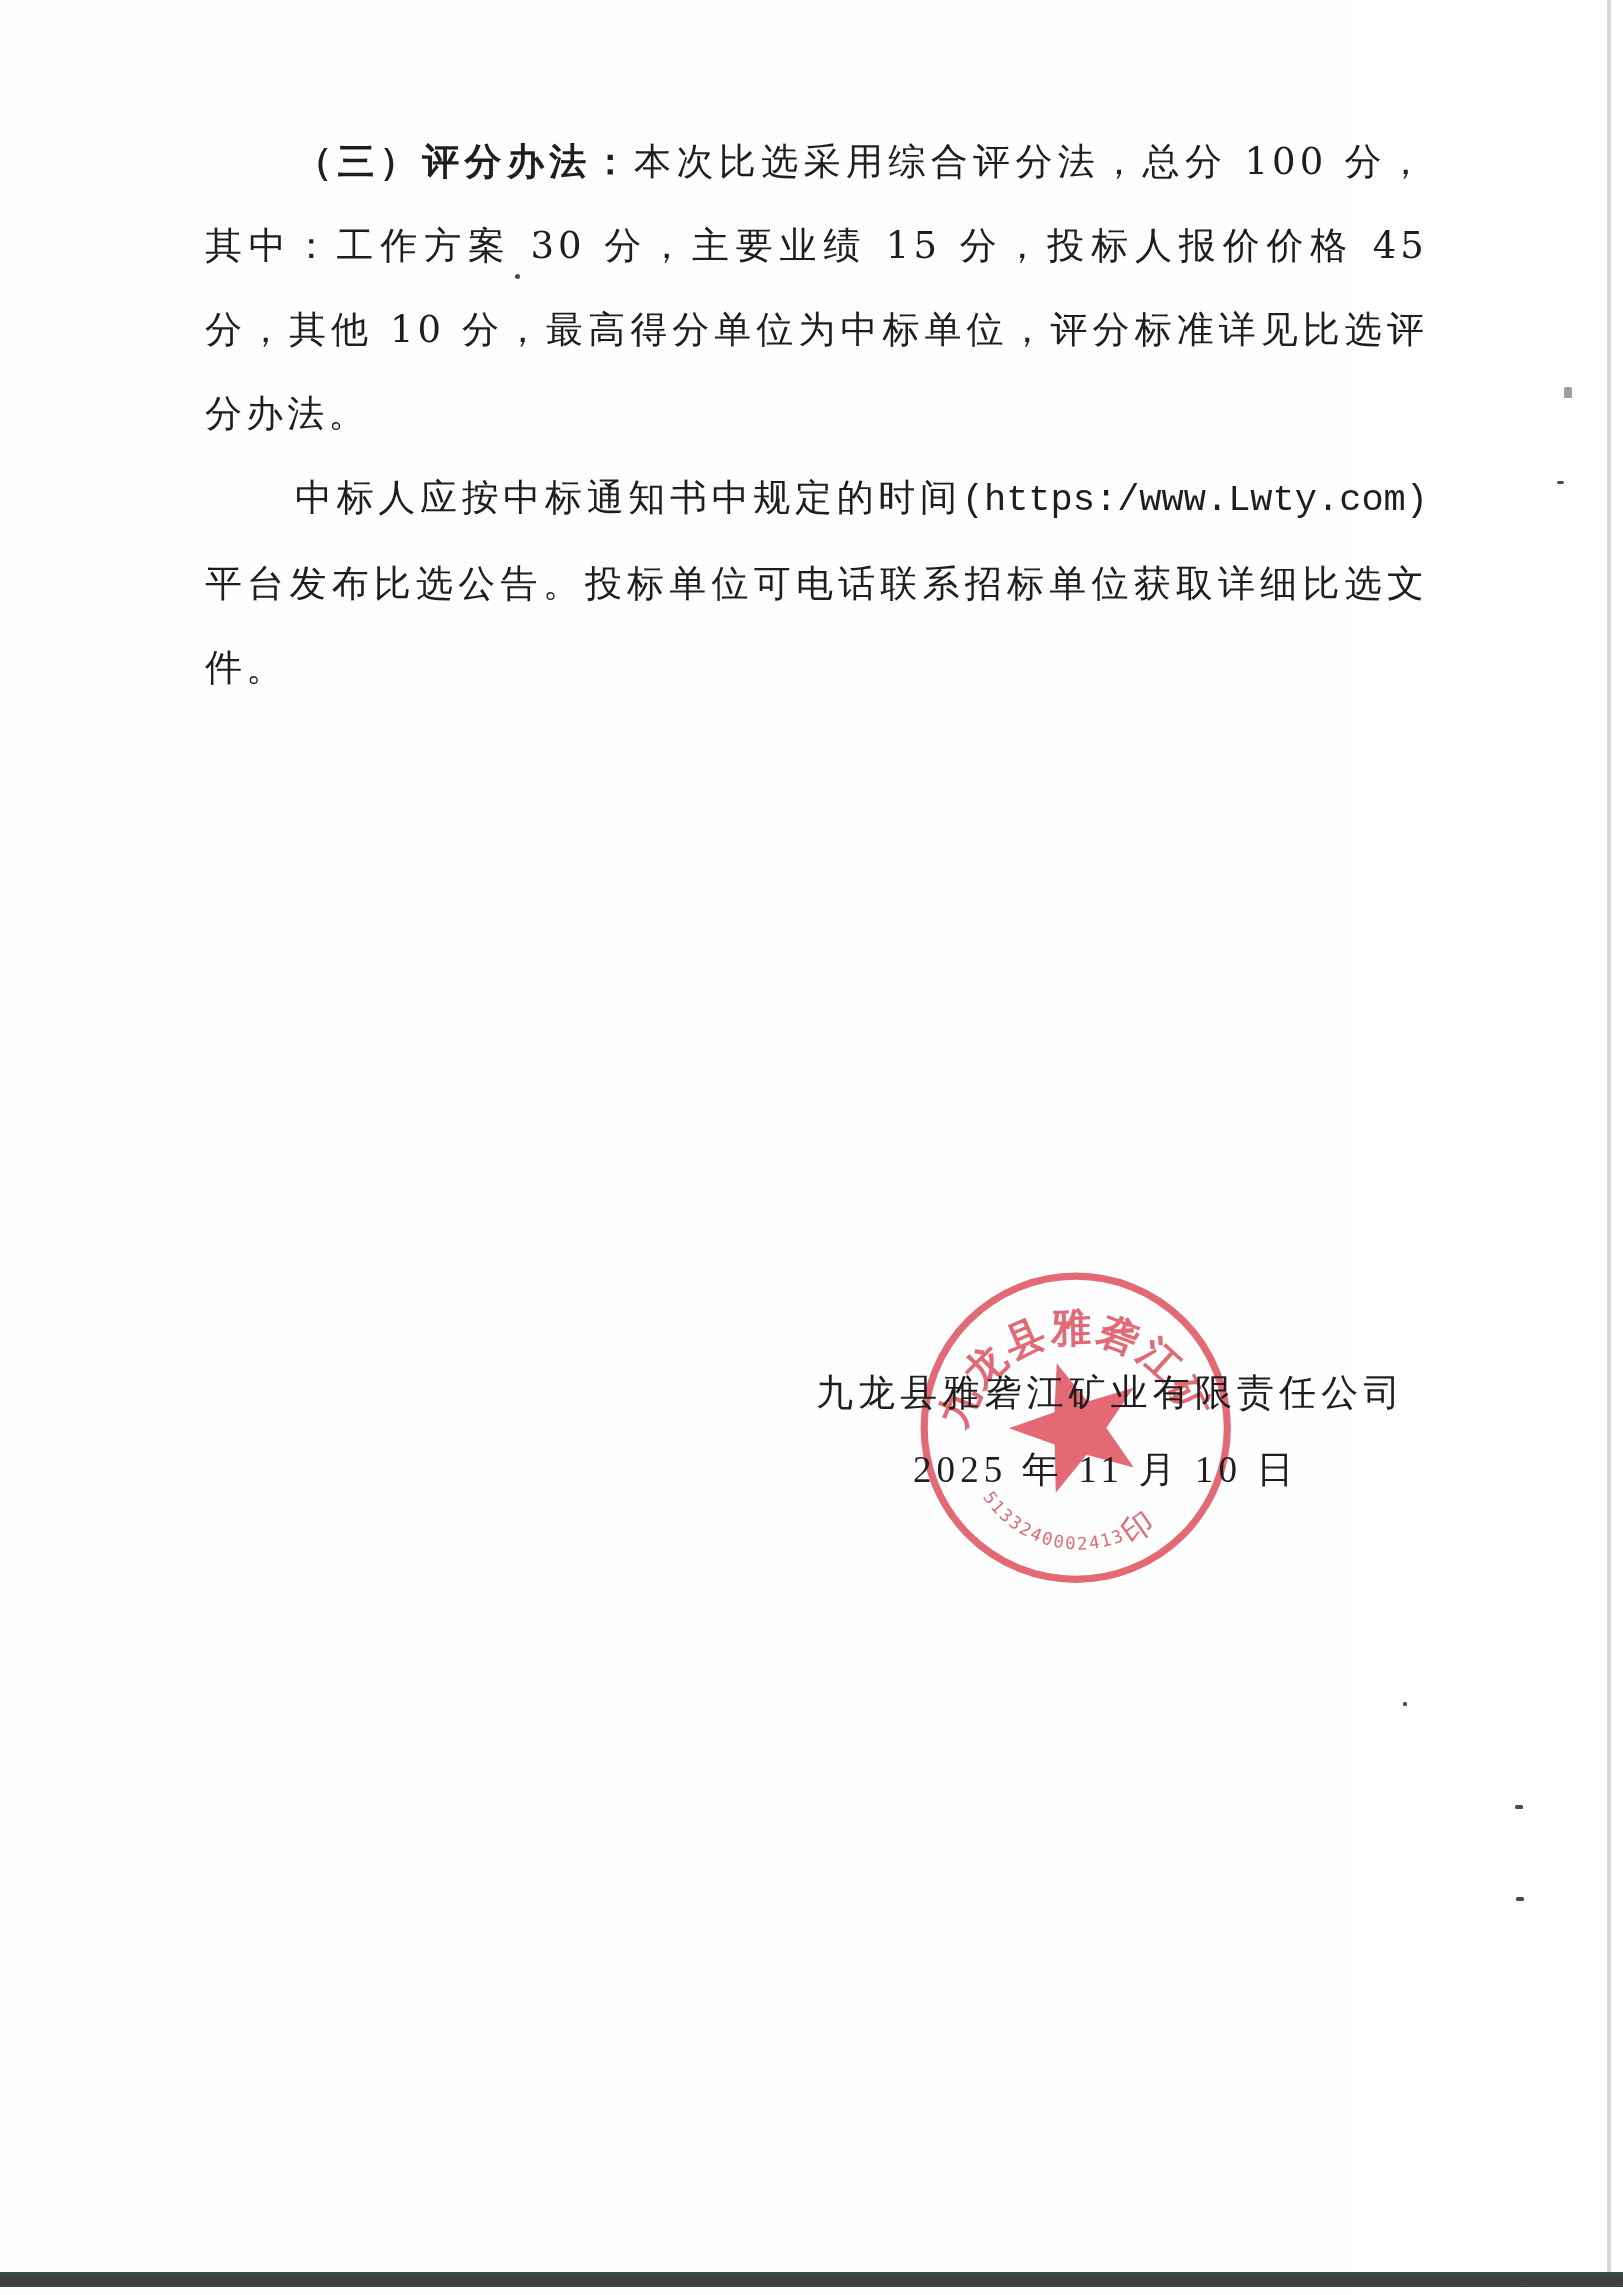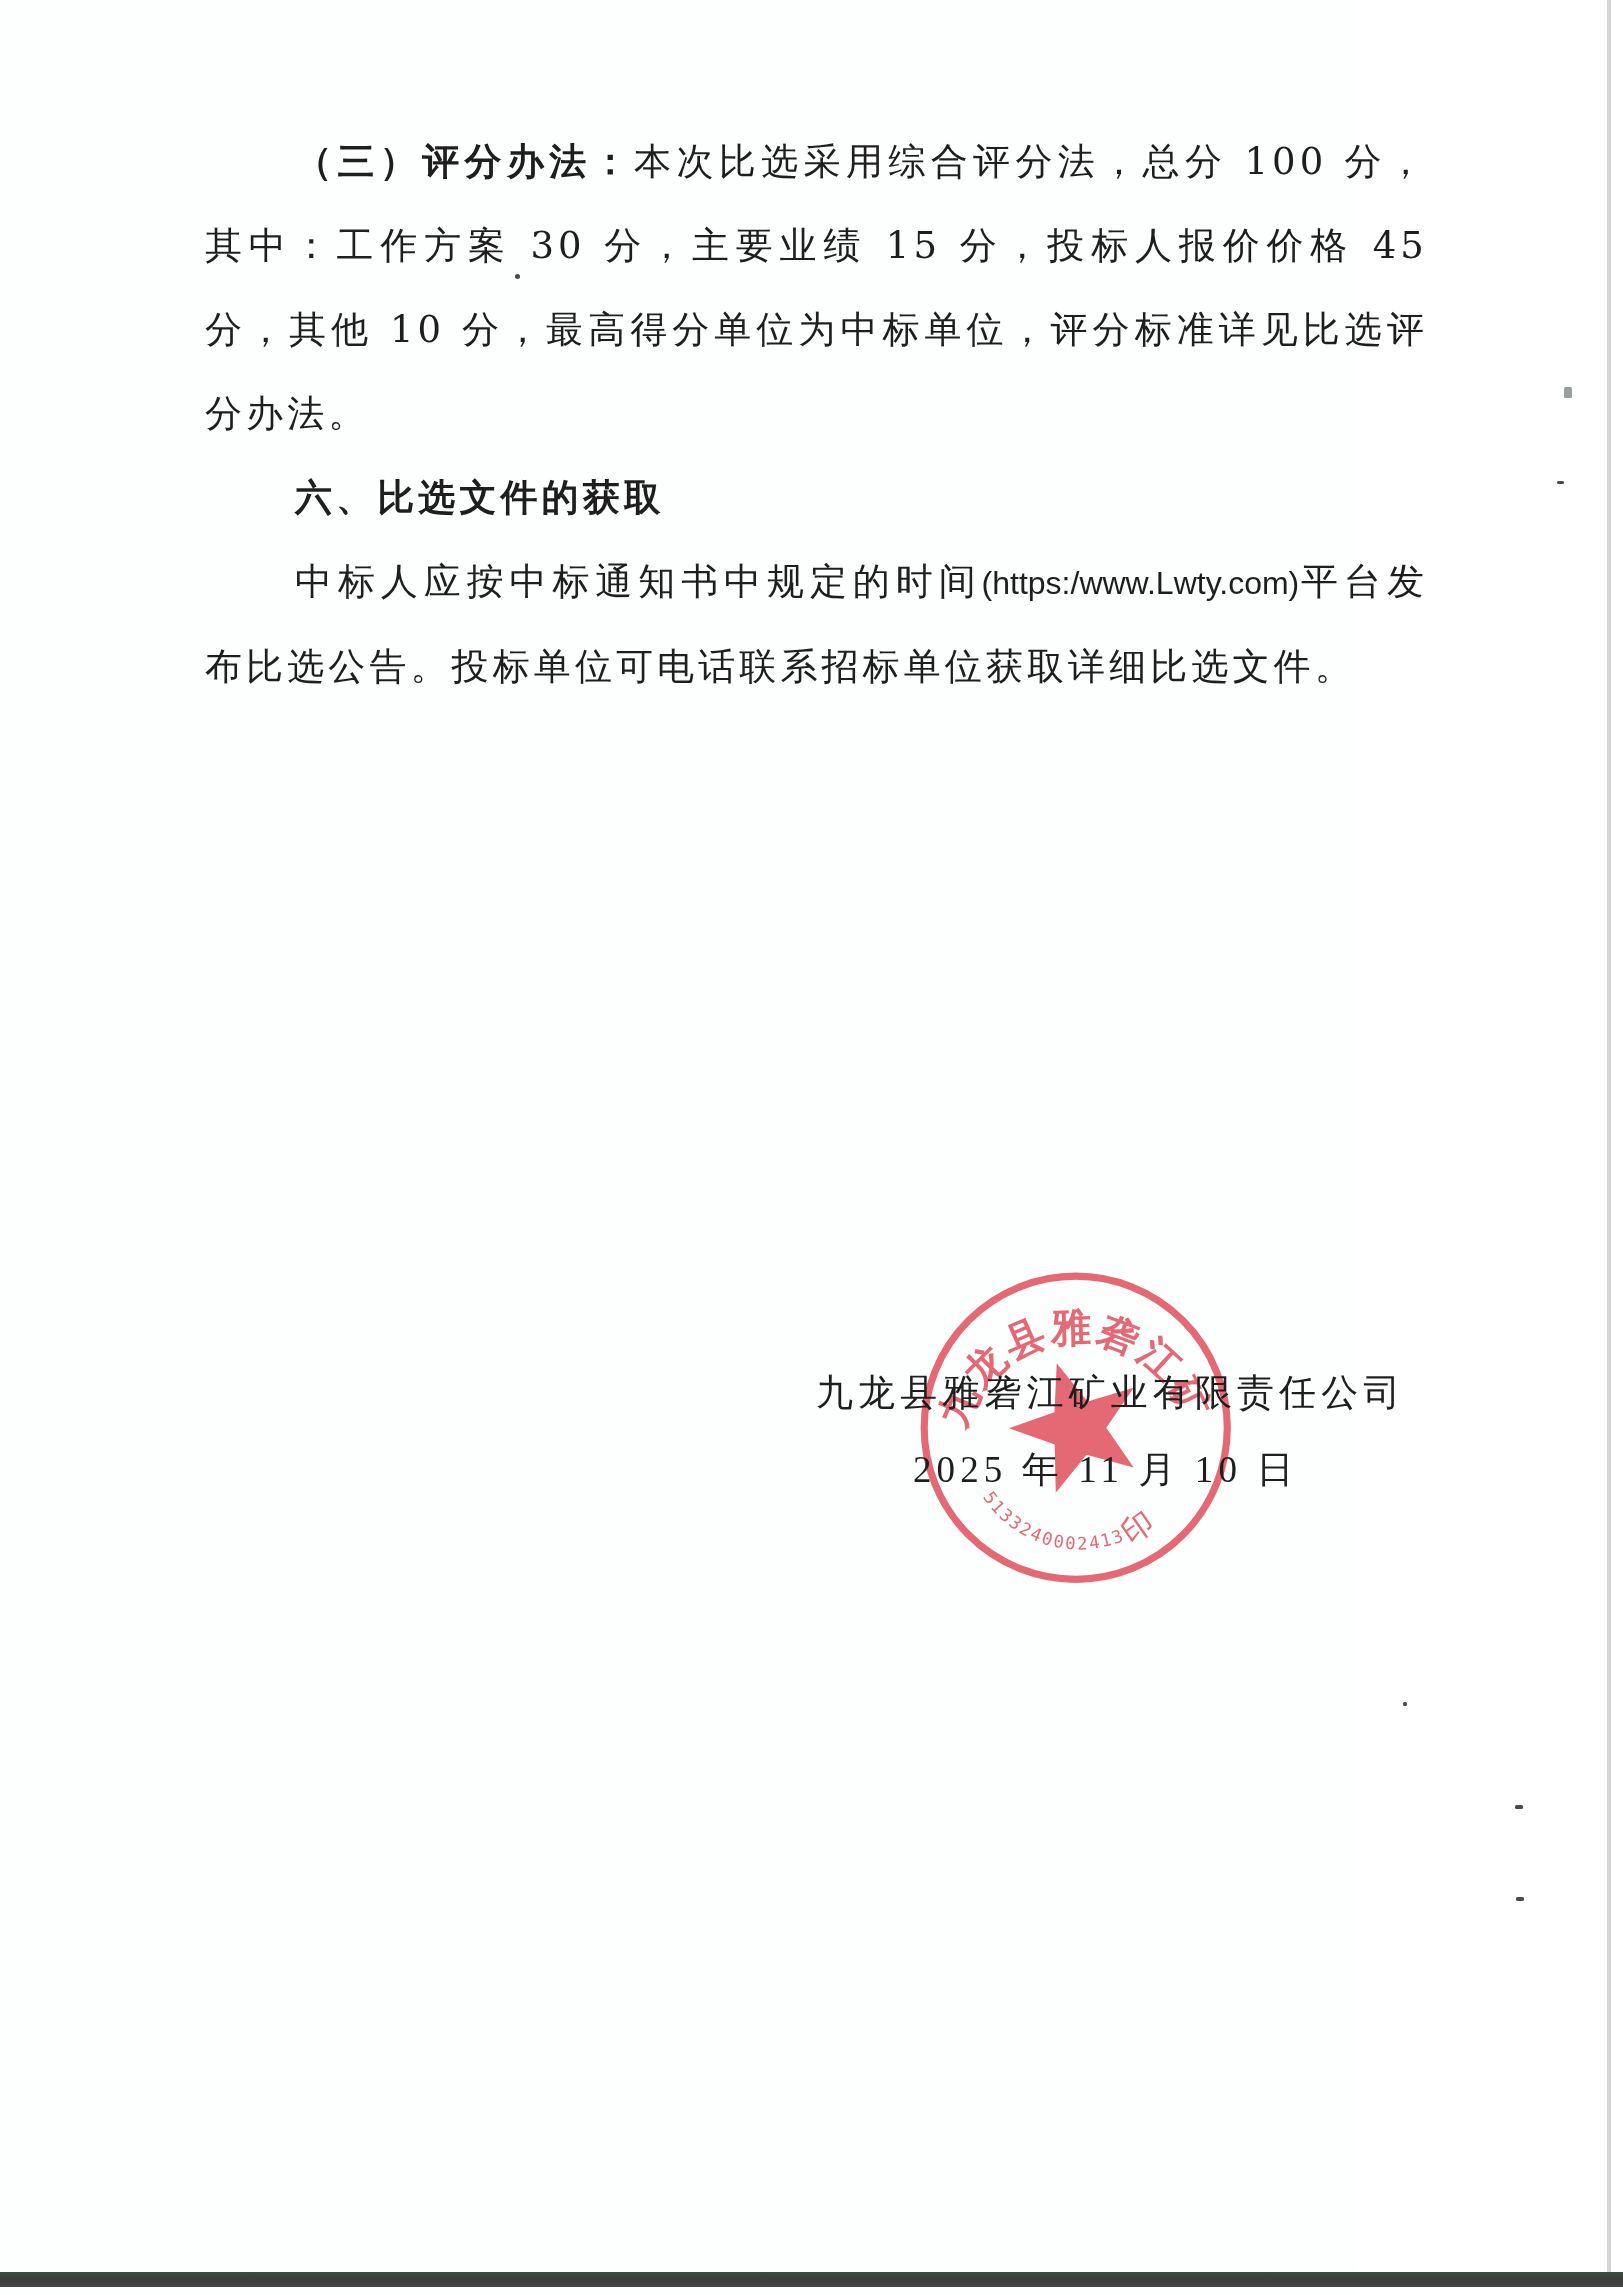--- a/index.html
+++ b/index.html
@@ -52,23 +52,23 @@
     .lead {
       font-weight: bold;
     }
     .heading {
       margin: 0;
       padding-left: 90px;
       font-family: "DejaVu Sans", "Liberation Sans", sans-serif;
       font-weight: bold;
     }
     .url {
-      font-family: Liberation Sans, sans-serif;
+      font-family: Liberation Mono, monospace;
       letter-spacing: 0;
-      font-size: 32px;
+      font-size: 37px;
     }
     .signature {
       position: absolute;
       left: 816px;
       top: 1354px;
       font-size: 37px;
       line-height: 77px;
       letter-spacing: 5.1px;
       z-index: 2;
     }
@@ -99,21 +99,20 @@
   </style>
 </head>
 <body>
 
 <div class="page">
 
   <div class="body-text">
     <p class="para"><span class="lead">（三）评分办法：</span><span>本次比选采用综合评分法，总分 100 分，其中：工作方案 30 分，主要业绩 15 分，投标人报价价格 45 分，其他 10 分，最高得分单位为中标单位，评分标准详见比选评分办法。</span></p>
 
 
-    <p class="heading">六、比选文件的获取</p>
 
     <p class="para"><span>中标人应按中标通知书中规定的时间</span><span class="url">(https:/www.Lwty.com)</span><span>平台发布比选公告。投标单位可电话联系招标单位获取详细比选文件。</span></p>
 
   </div>
 
   <svg class="stamp" viewBox="0 0 625 625" xmlns="http://www.w3.org/2000/svg">
     <defs>
       <path id="arcTop" d="M 95 330 A 220 220 0 0 1 530 330"></path>
       <path id="arcBottom" d="M 120 430 A 225 225 0 0 0 460 500"></path>
     </defs>

